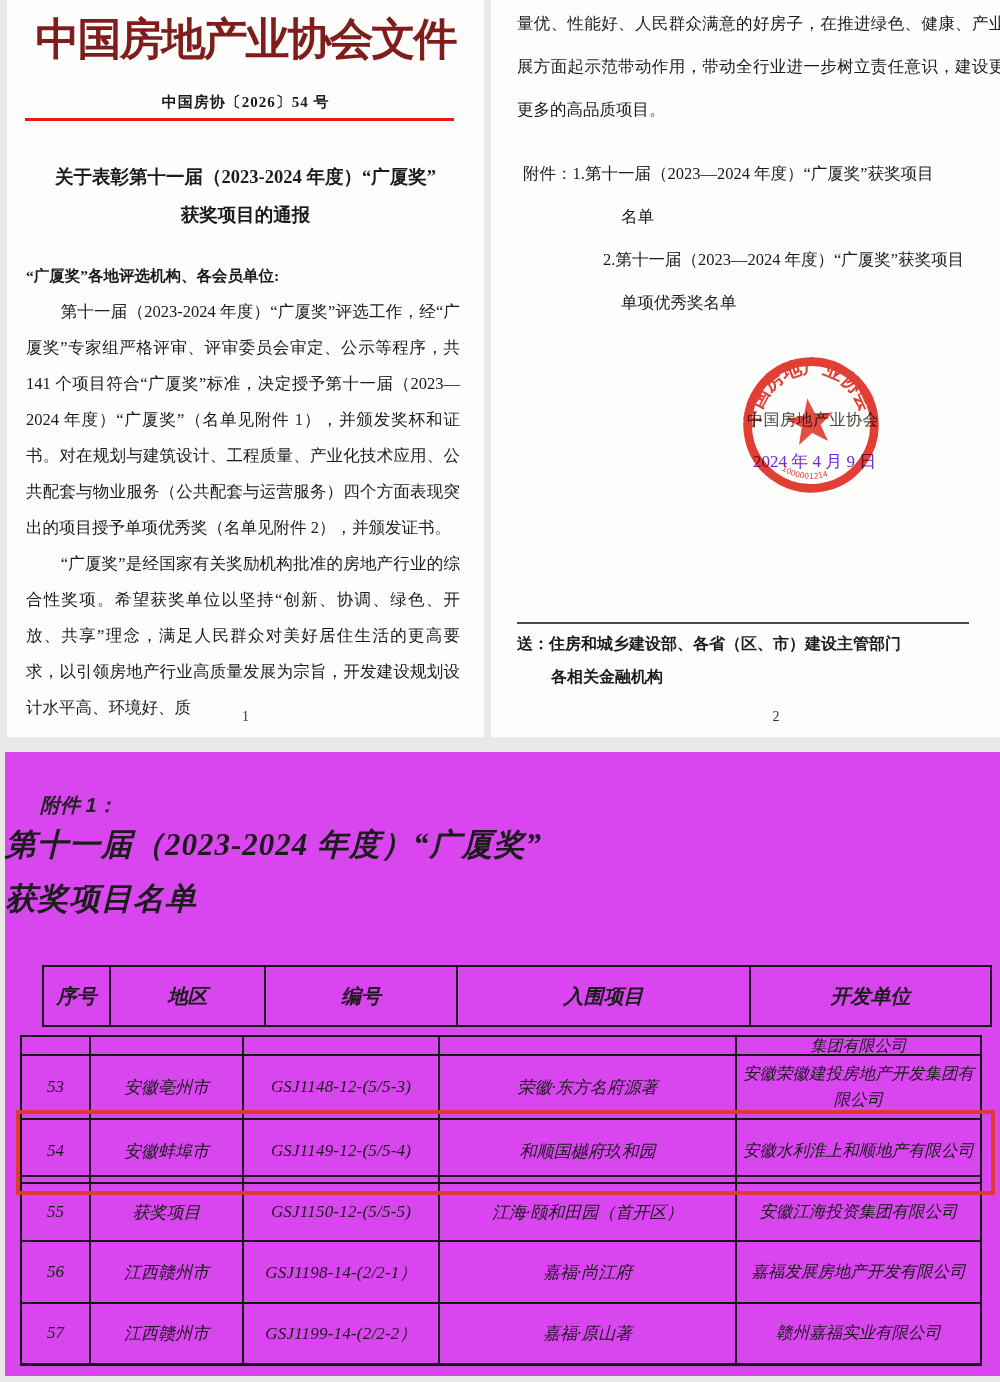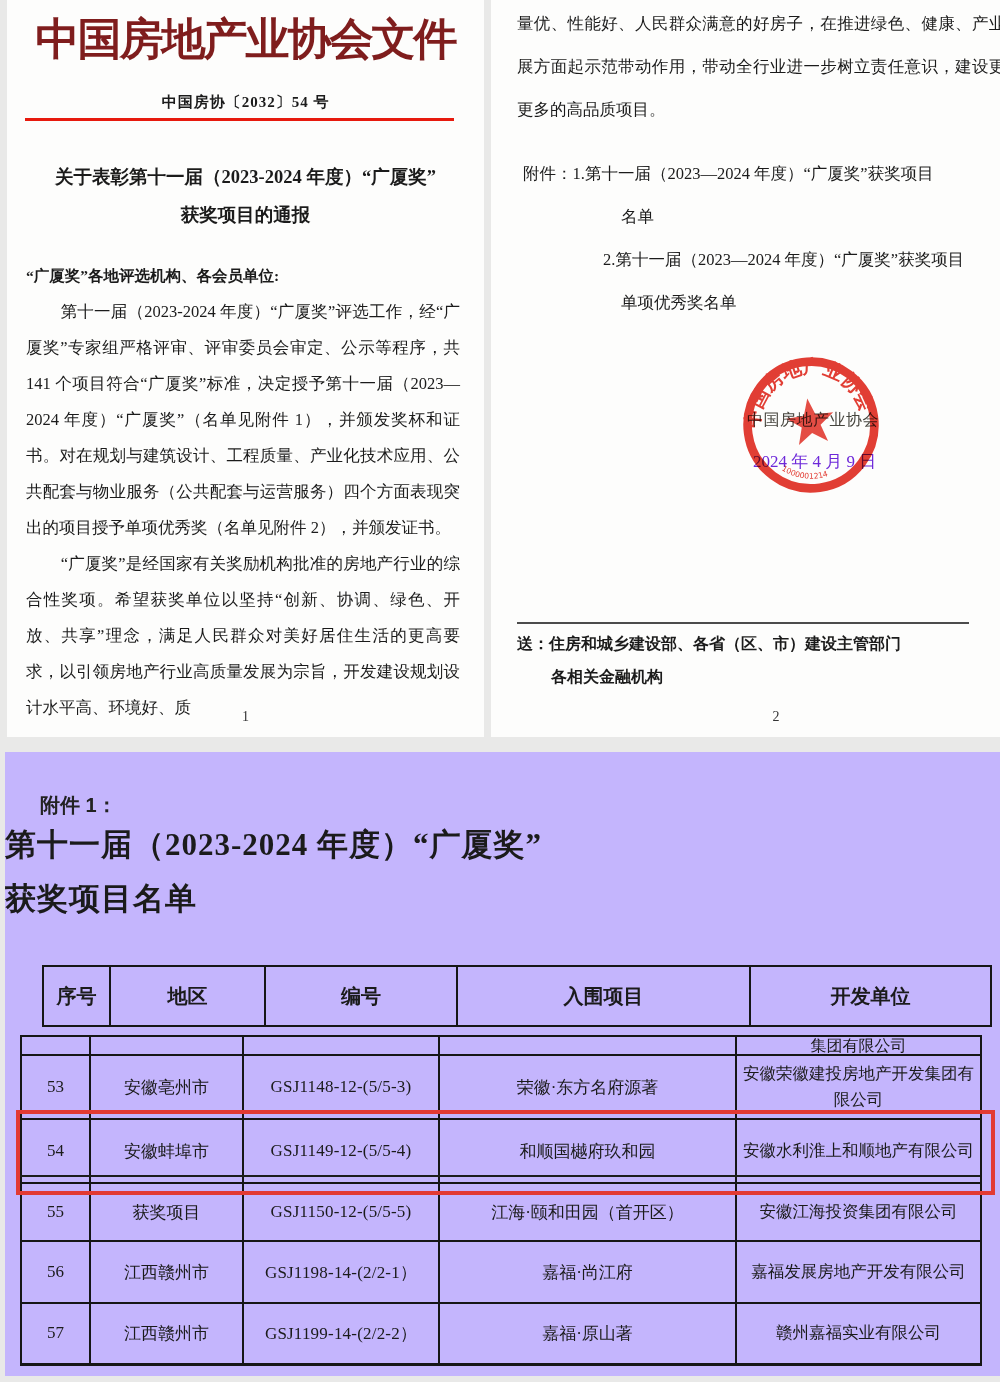--- a/index.html
+++ b/index.html
@@ -1,21 +1,21 @@
 <!DOCTYPE html>
 <html><head>
 <meta charset="utf-8">
 <style>
   html,body{margin:0;padding:0;background:#e9e9e8;}
   .canvas{position:relative;width:1000px;height:1382px;background:#e9e9e8;overflow:hidden;
           font-family:"Liberation Serif","DejaVu Serif",serif;color:#1b1b1b;}
   .page{position:absolute;background:#fdfdfc;}
   .page-left{left:7px;top:0;width:477px;height:737px;}
   .page-right{left:491px;top:0;width:570px;height:737px;}
-  .attachment-page{left:5px;top:752px;width:995px;height:624px;background:#c4b5fd;}
+  .attachment-page{left:5px;top:752px;width:995px;height:624px;background:#d946ef;font-style:italic;}
 
   
   .org-title{position:absolute;top:10px;left:0;width:100%;text-align:center;
              font-size:44px;font-weight:bold;color:#7f1d1d;letter-spacing:-2px;white-space:nowrap;}
   .doc-number{position:absolute;top:93px;left:0;width:100%;text-align:center;
               font-size:15px;font-weight:bold;letter-spacing:1px;}
   .red-rule{position:absolute;top:118px;left:18px;right:30px;height:3px;background:#e71a0e;}
   .doc-title{position:absolute;top:158px;left:0;width:100%;text-align:center;
              font-size:18.5px;font-weight:bold;line-height:38px;}
   .salutation{position:absolute;top:266px;left:19px;right:24px;
@@ -60,21 +60,21 @@
   .row-highlight{position:absolute;left:11px;top:358px;width:971px;height:77px;
                  border:4px solid #e23a33;pointer-events:none;}
 </style>
 </head>
 <body>
 
 <div class="canvas">
 
   <section class="page page-left">
     <div class="org-title">中国房地产业协会文件</div>
-    <div class="doc-number">中国房协〔2032〕54 号</div>
+    <div class="doc-number">中国房协〔2026〕54 号</div>
     <div class="red-rule"></div>
     <div class="doc-title">
       <div>关于表彰第十一届（2023-2024 年度）“广厦奖”</div>
       <div>获奖项目的通报</div>
     </div>
     <div class="salutation">“广厦奖”各地评选机构、各会员单位:</div>
     <div class="body-col">
       <p class="body-para">第十一届（2023-2024 年度）“广厦奖”评选工作，经“广厦奖”专家组严格评审、评审委员会审定、公示等程序，共 141 个项目符合“广厦奖”标准，决定授予第十一届（2023—2024 年度）“广厦奖”（名单见附件 1），并颁发奖杯和证书。对在规划与建筑设计、工程质量、产业化技术应用、公共配套与物业服务（公共配套与运营服务）四个方面表现突出的项目授予单项优秀奖（名单见附件 2），并颁发证书。</p>
       <p class="body-para">“广厦奖”是经国家有关奖励机构批准的房地产行业的综合性奖项。希望获奖单位以坚持“创新、协调、绿色、开放、共享”理念，满足人民群众对美好居住生活的更高要求，以引领房地产行业高质量发展为宗旨，开发建设规划设计水平高、环境好、质</p>
     </div>

